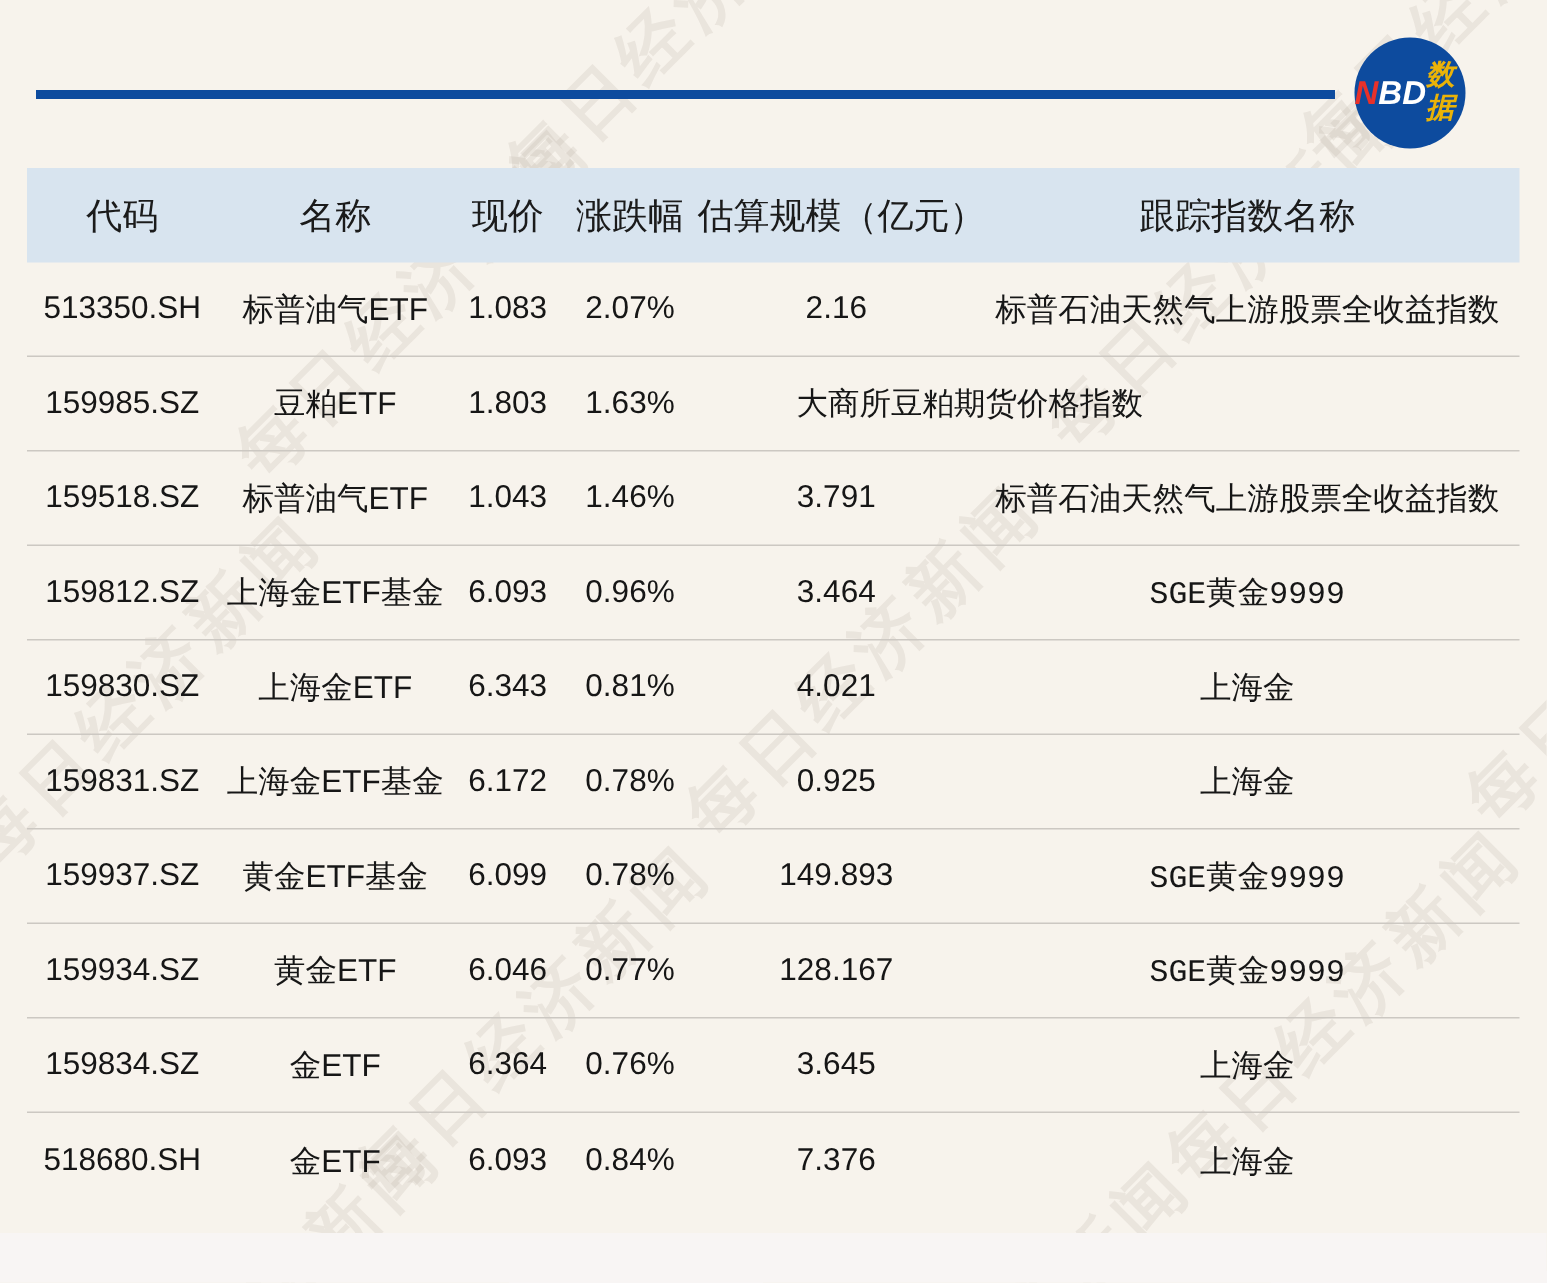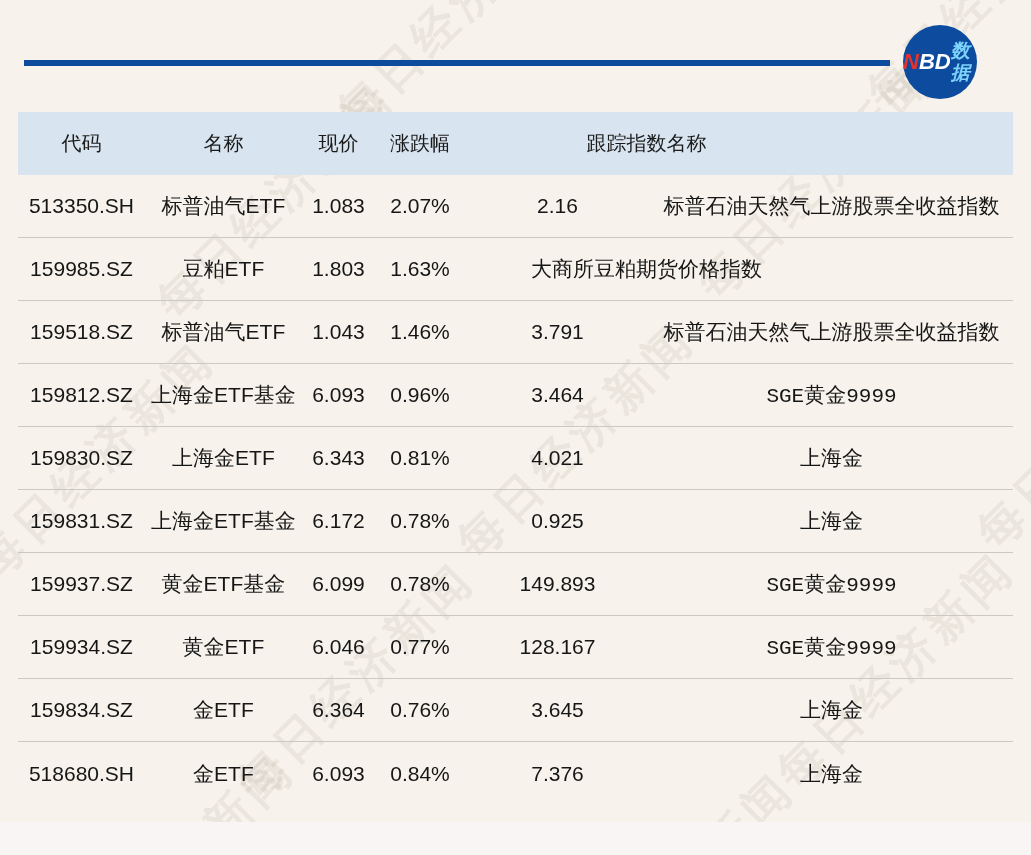--- a/index.html
+++ b/index.html
@@ -31,42 +31,42 @@
     display:flex;align-items:center;justify-content:center;
     transform:rotate(0deg);
   }
   .brand-logo .l1{
     font-style:italic;font-weight:900;font-size:22px;line-height:22px;
     color:#ffffff;letter-spacing:0px;
   }
   .brand-logo .l1 .n{color:#e8312a;}
   .brand-logo .l2{
     font-style:italic;font-weight:bold;font-size:19px;line-height:22px;
-    color:#7dd3fc;letter-spacing:1px;
+    color:#eab308;letter-spacing:1px;
   }
   
   .etf-table{
     position:absolute;left:18px;top:112px;width:995px;
   }
   .hrow{
     display:flex;align-items:center;height:63px;
     background:#d8e4ef;
   }
   .row{
     display:flex;align-items:center;height:63px;
     border-bottom:1px solid #ccc8c2;
     box-sizing:border-box;
   }
   .row:last-child{border-bottom:none;}
   .cell{
     text-align:center;
     font-size:21px;
     overflow:hidden;white-space:nowrap;
   }
-  .hrow .cell{font-size:20px;color:#1b1b1b;}
+  .hrow .cell{font-size:24px;color:#1b1b1b;}
   .col0{width:12.76%;}
   .col1{width:15.78%;}
   .col2{width:7.34%;}
   .col3{width:9.05%;}
   .col4{width:18.59%;}
   .col5{width:36.48%;font-family:Liberation Mono, monospace;}
   
   .footer-band{
     position:absolute;left:0;top:822px;width:1031px;height:33px;
     background:#f8f5f4;z-index:0;
@@ -100,20 +100,21 @@
       <div class="l2">数据</div>
     </div>
   </div>
 
   <div class="etf-table">
     <div class="hrow">
         <div class="cell col0">代码</div>
         <div class="cell col1">名称</div>
         <div class="cell col2">现价</div>
         <div class="cell col3">涨跌幅</div>
+        <div class="cell col4">估算规模（亿元）</div>
         <div class="cell col5">跟踪指数名称</div>
       </div>
     <div>
         <div class="row">
           <div class="cell col0">513350.SH</div>
           <div class="cell col1">标普油气ETF</div>
           <div class="cell col2">1.083</div>
           <div class="cell col3">2.07%</div>
           <div class="cell col4">2.16</div>
           <div class="cell col5">标普石油天然气上游股票全收益指数</div>

